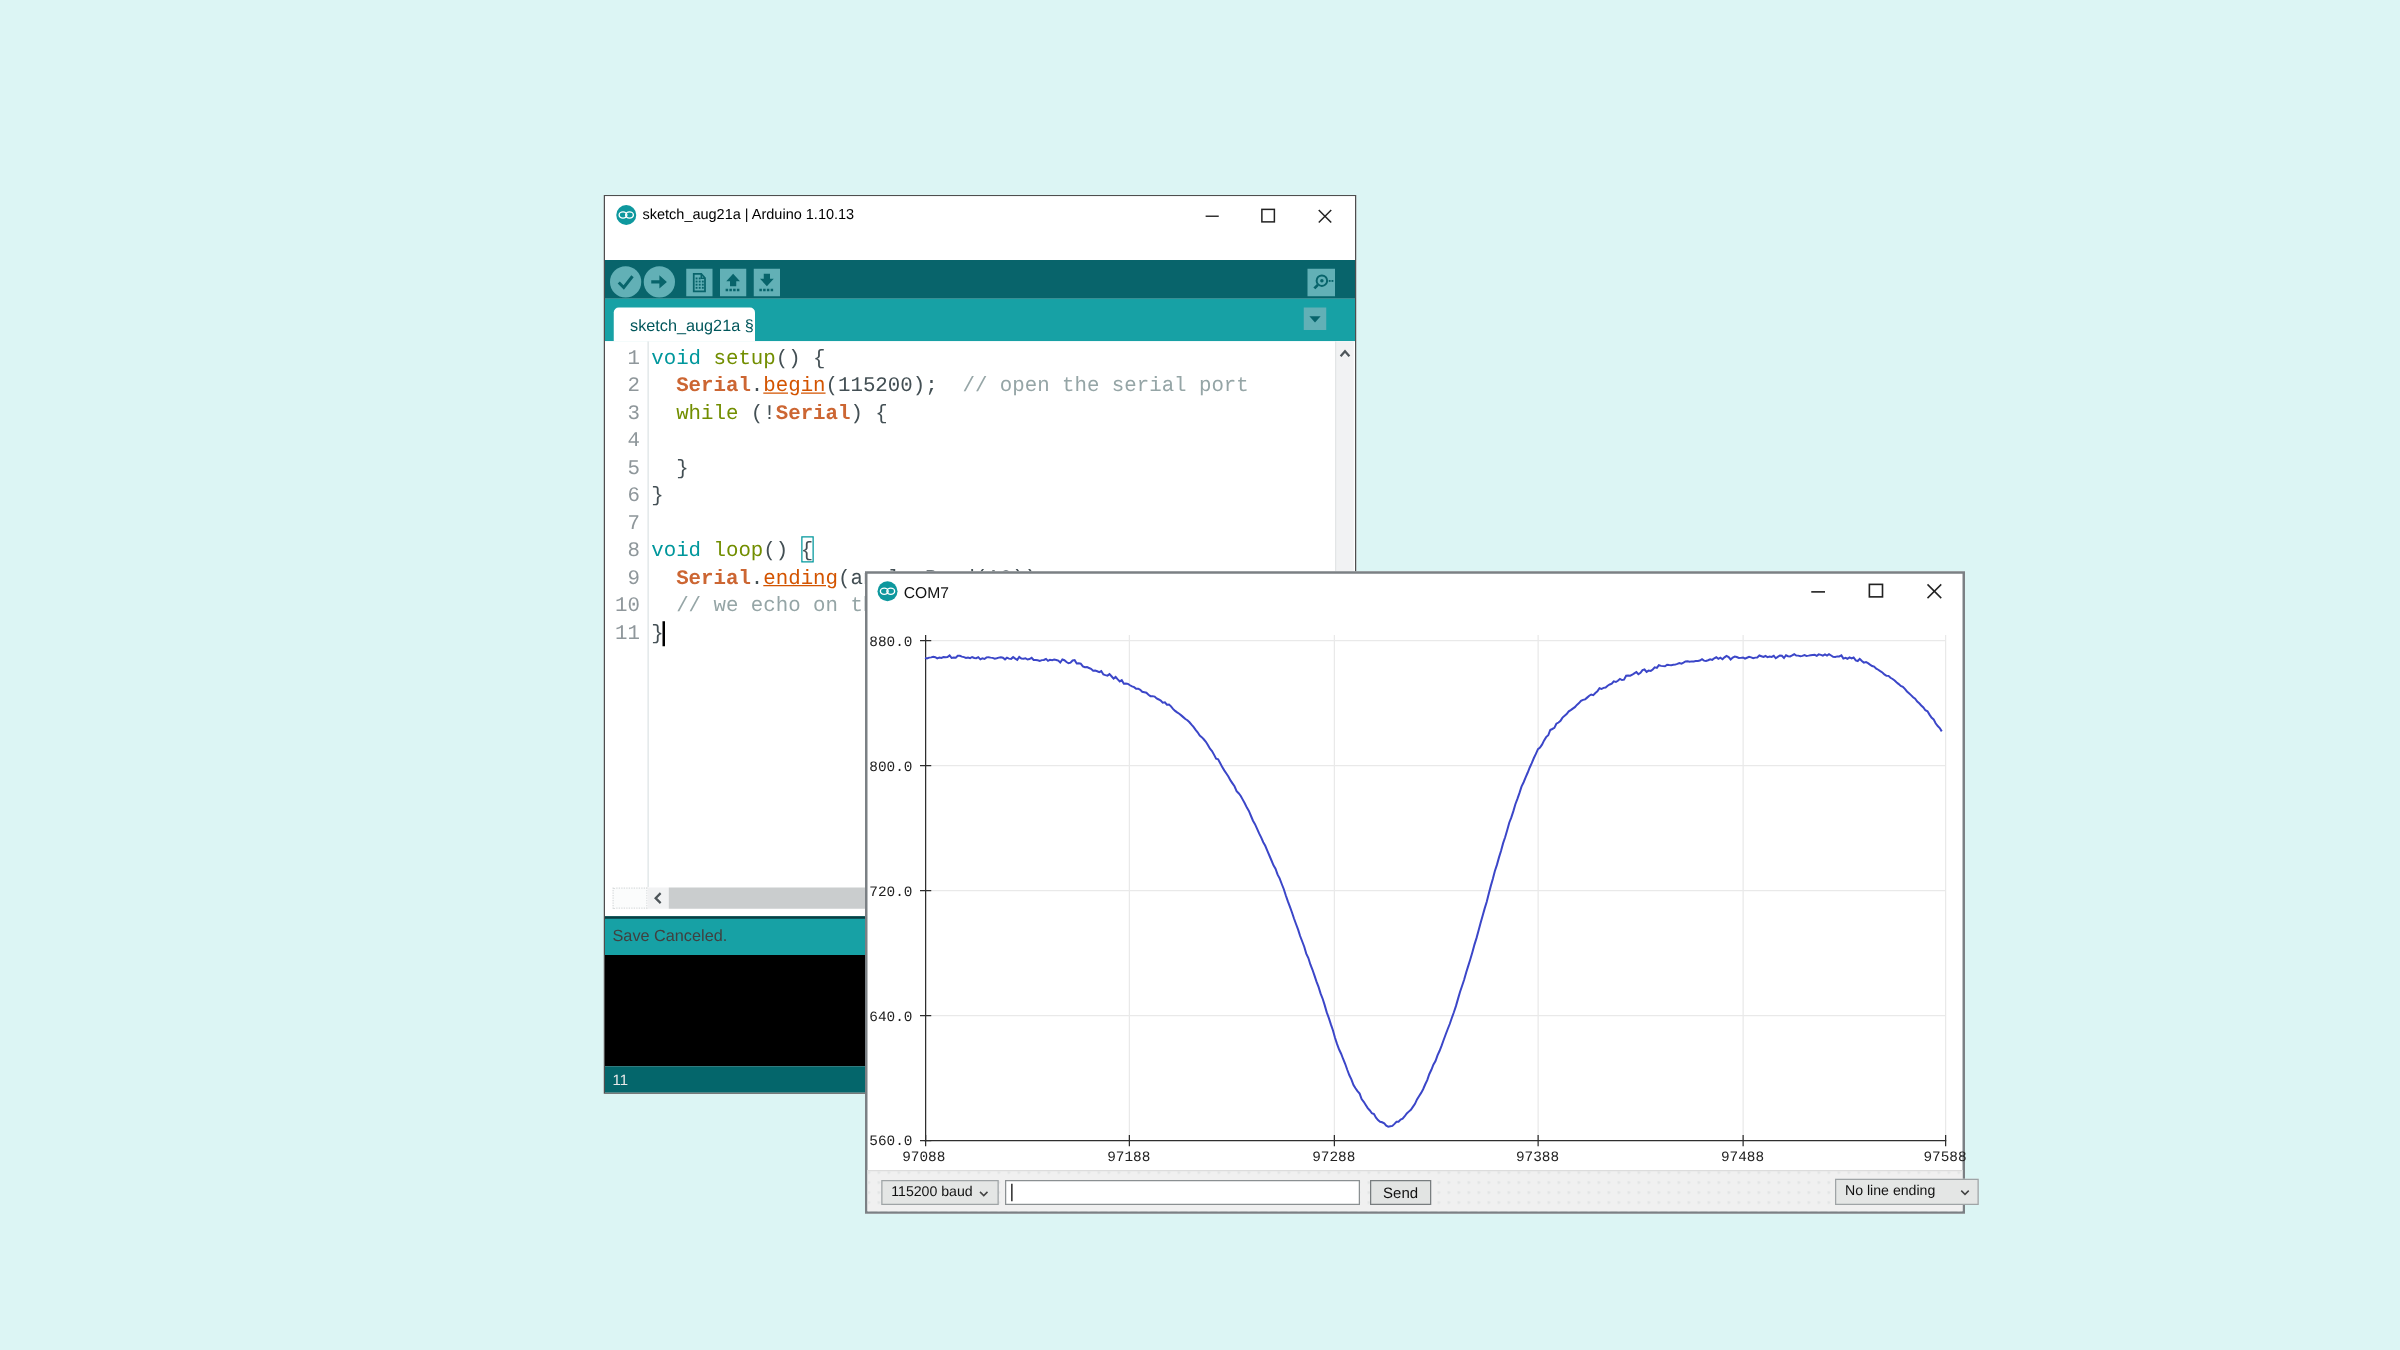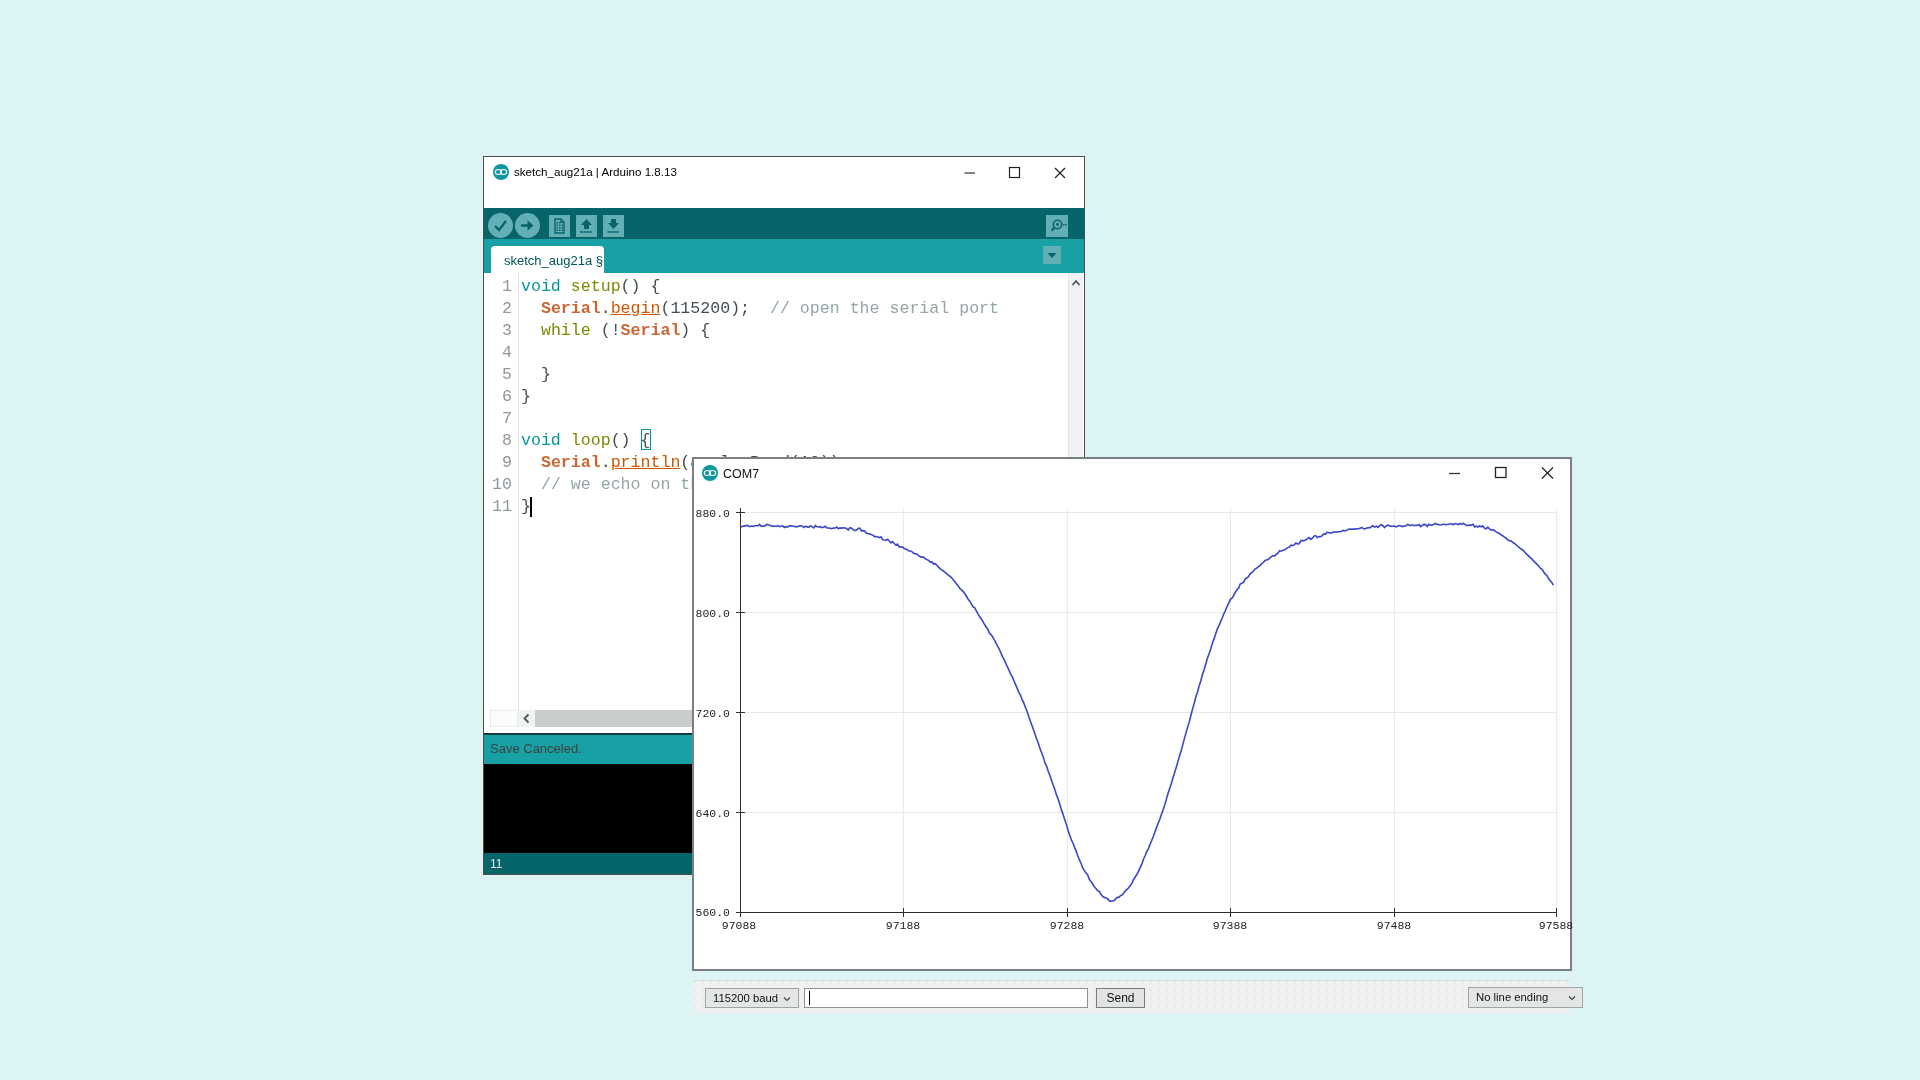--- a/index.html
+++ b/index.html
@@ -43,42 +43,42 @@
 #ide .statustxt { left:6px; top:584px; font-size:13px; color:#404040; }
 #ide .console { left:0; top:607px; width:600px; height:89px; background:#000; }
 #ide .footer { left:0; top:696px; width:600px; height:21px; background:#04666b; }
 #ide .footertxt { left:6px; top:700px; font-size:12px; color:#e8e8e8; }
 
 
 #plot { left:692px; top:457px; width:880px; height:514px; background:#fff; border:2px solid #7b8084; z-index:2; }
 #plot .title { left:29px; top:8px; font-size:12.5px; color:#111; }
 #plot .alogo { left:8px; top:6px; width:16px; height:16px; }
 #plot .bottombar { left:0; top:477px; width:876px; height:33px; background:#f0f0f0; border-top:1px solid #dcdcdc;
-  background-image:radial-gradient(circle at 1px 1px, #e3e5e5 1px, transparent 1.3px); background-size:8px 8px;margin-top:44px; }
+  background-image:radial-gradient(circle at 1px 1px, #e3e5e5 1px, transparent 1.3px); background-size:8px 8px; }
 .combo { position:absolute; background:#e4e6e5; border:1px solid #9fa4a6; font-size:11.3px; color:#111; }
 .combo .cv { position:absolute; left:7px; top:3px; }
 .chev { position:absolute; width:8px; height:8px; }
 #baud { left:11px; top:7px; width:94px; height:20px; }
 #lineend { left:774px; top:6px; width:115px; height:21px; }
 .sinput { position:absolute; left:110px; top:7px; width:284px; height:20px; background:#fff; border:1px solid #8b9092; }
 .scursor { position:absolute; left:4px; top:2px; width:1px; height:14px; background:#000; }
 .sendbtn { position:absolute; left:402px; top:7px; width:49px; height:20px; background:#e2e4e3; border:1px solid #787d7f; font-size:12px; color:#111; text-align:center; line-height:18px; }
 </style>
 </head>
 <body>
 
 <div id="ide" class="abs">
   <div class="titlebar abs"></div>
   <div class="alogo abs">
     <svg width="16" height="16" viewBox="0 0 16 16">
         <ellipse cx="5.4" cy="8" rx="3.1" ry="2.5" fill="none" stroke="#fff" stroke-width="1.1"></ellipse>
         <ellipse cx="10.6" cy="8" rx="3.1" ry="2.5" fill="none" stroke="#fff" stroke-width="1.1"></ellipse>
       </svg>
   </div>
-  <div class="title abs">sketch_aug21a | Arduino 1.8.13</div>
+  <div class="title abs">sketch_aug21a | Arduino 1.10.13</div>
   <svg class="abs" style="left:474px; top:8px;" width="110" height="16" viewBox="0 0 110 16">
     <line x1="6.5" y1="8" x2="17" y2="8" stroke="#333" stroke-width="1.2"></line>
     <rect x="51.5" y="2.5" width="10" height="10" fill="none" stroke="#222" stroke-width="1.2"></rect>
     <line x1="97" y1="3" x2="107" y2="13" stroke="#222" stroke-width="1.2"></line>
     <line x1="107" y1="3" x2="97" y2="13" stroke="#222" stroke-width="1.2"></line>
   </svg>
   <div class="toolbar abs">
     <div class="tbtn round" style="left:4px;">
       <svg width="25" height="25" viewBox="0 0 25 25">
           <path d="M7 13 L11 17 L18 8" fill="none" stroke="#08646b" stroke-width="2.4"></path>
@@ -152,21 +152,21 @@
   <div class="editor abs">
     <div class="gutline abs"></div>
     <div class="codeline" style="top:3px;"><span class="ln">1</span><span class="code"><span class="kw1">void</span> <span class="kw3">setup</span>() {</span></div>
     <div class="codeline" style="top:25px;"><span class="ln">2</span><span class="code">  <span class="cls">Serial</span>.<span class="fn">begin</span>(115200);  <span class="cm">// open the serial port</span></span></div>
     <div class="codeline" style="top:47px;"><span class="ln">3</span><span class="code">  <span class="kw3">while</span> (!<span class="cls">Serial</span>) {</span></div>
     <div class="codeline" style="top:69px;"><span class="ln">4</span></div>
     <div class="codeline" style="top:91px;"><span class="ln">5</span><span class="code">  }</span></div>
     <div class="codeline" style="top:113px;"><span class="ln">6</span><span class="code">}</span></div>
     <div class="codeline" style="top:135px;"><span class="ln">7</span></div>
     <div class="codeline" style="top:157px;"><span class="ln">8</span><span class="code"><span class="kw1">void</span> <span class="kw3">loop</span>() {</span></div>
-    <div class="codeline" style="top:179px;"><span class="ln">9</span><span class="code">  <span class="cls">Serial</span>.<span class="fn">println</span>(analogRead(A0));</span></div>
+    <div class="codeline" style="top:179px;"><span class="ln">9</span><span class="code">  <span class="cls">Serial</span>.<span class="fn">ending</span>(analogRead(A0));</span></div>
     <div class="codeline" style="top:201px;"><span class="ln">10</span><span class="code">  <span class="cm">// we echo on the serial monitor.</span></span></div>
     <div class="codeline" style="top:223px;"><span class="ln">11</span><span class="code">}</span></div>
     <div class="abs" style="left:157px; top:156px; width:10px; height:21px; border:1px solid #00979c;"></div>
     <div class="abs" style="left:46px; top:224px; width:2px; height:20px; background:#000;"></div>
     <div class="vscroll abs">
       <svg width="14" height="16" viewBox="0 0 14 16" style="position:absolute; top:2px;">
           <path d="M3.5 10 L7 6 L10.5 10" fill="none" stroke="#4e565a" stroke-width="1.8"></path>
         </svg>
     </div>
 

